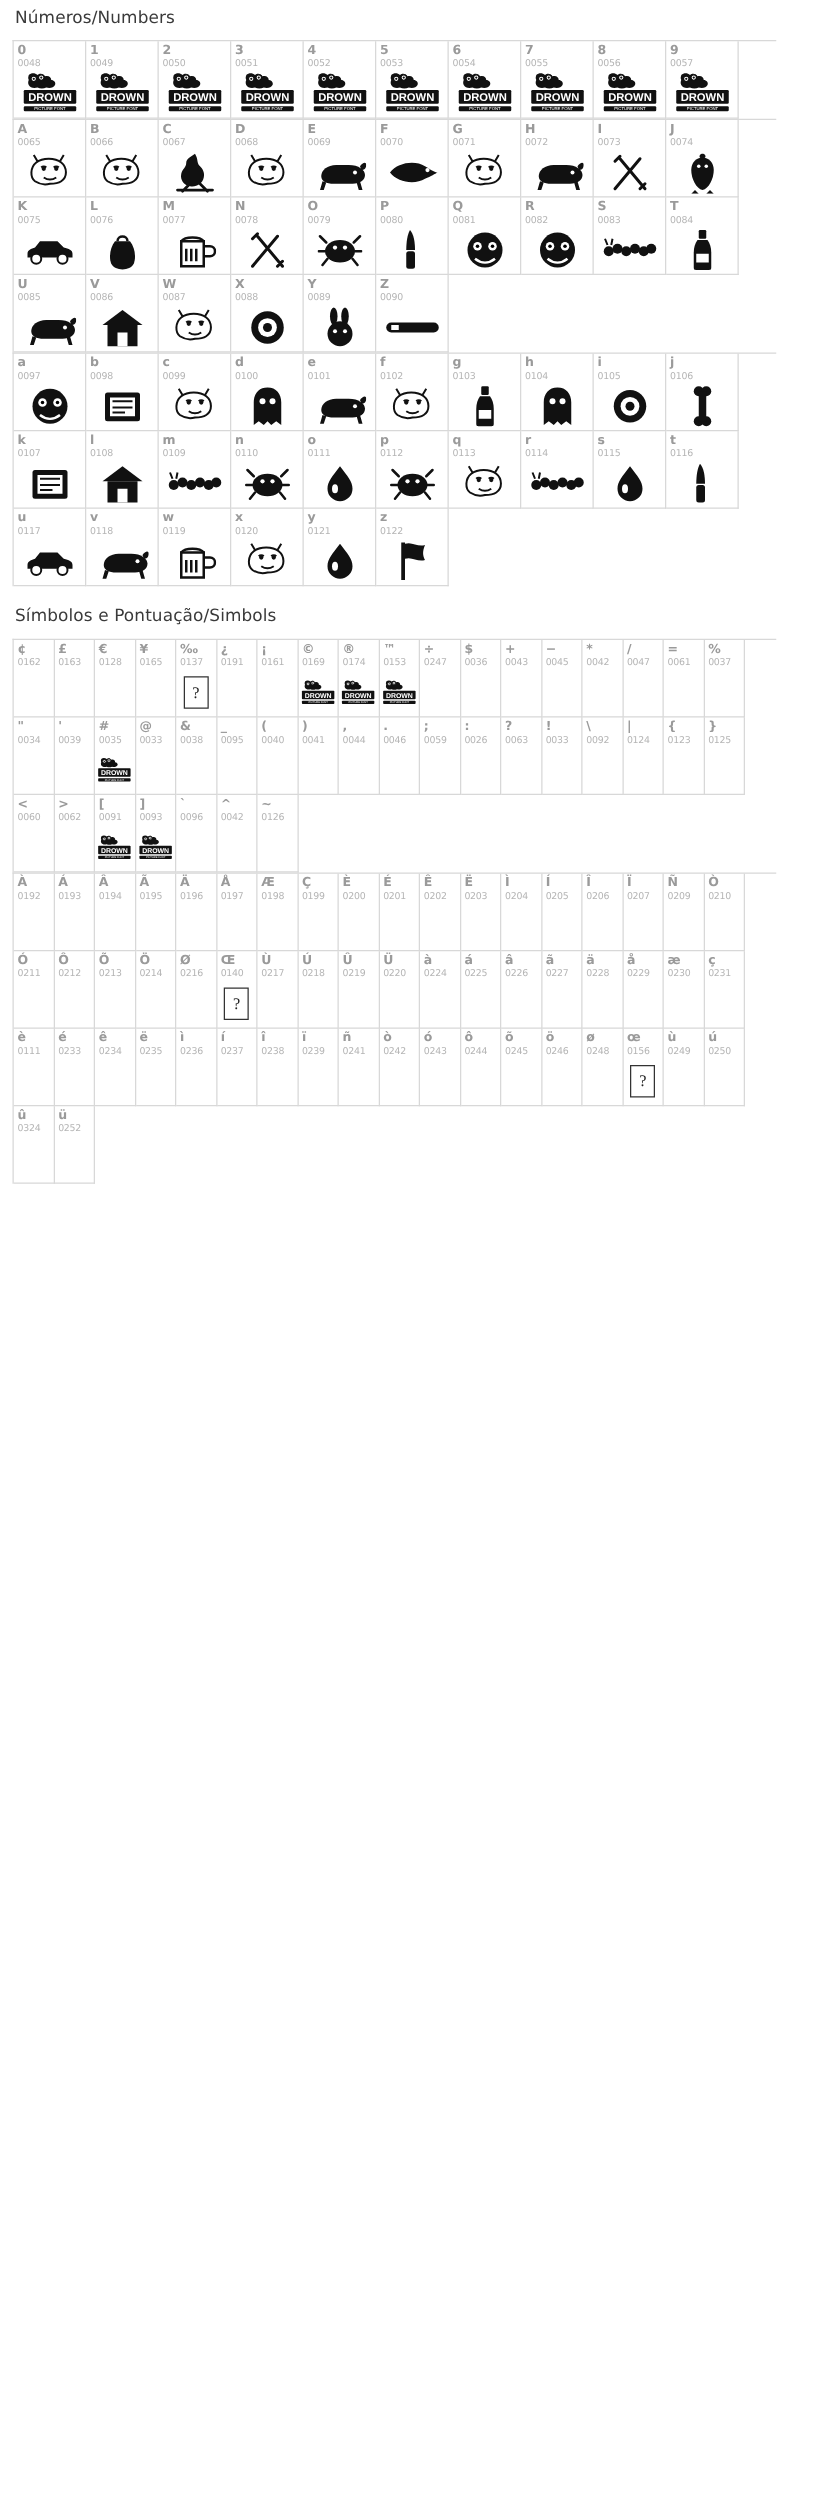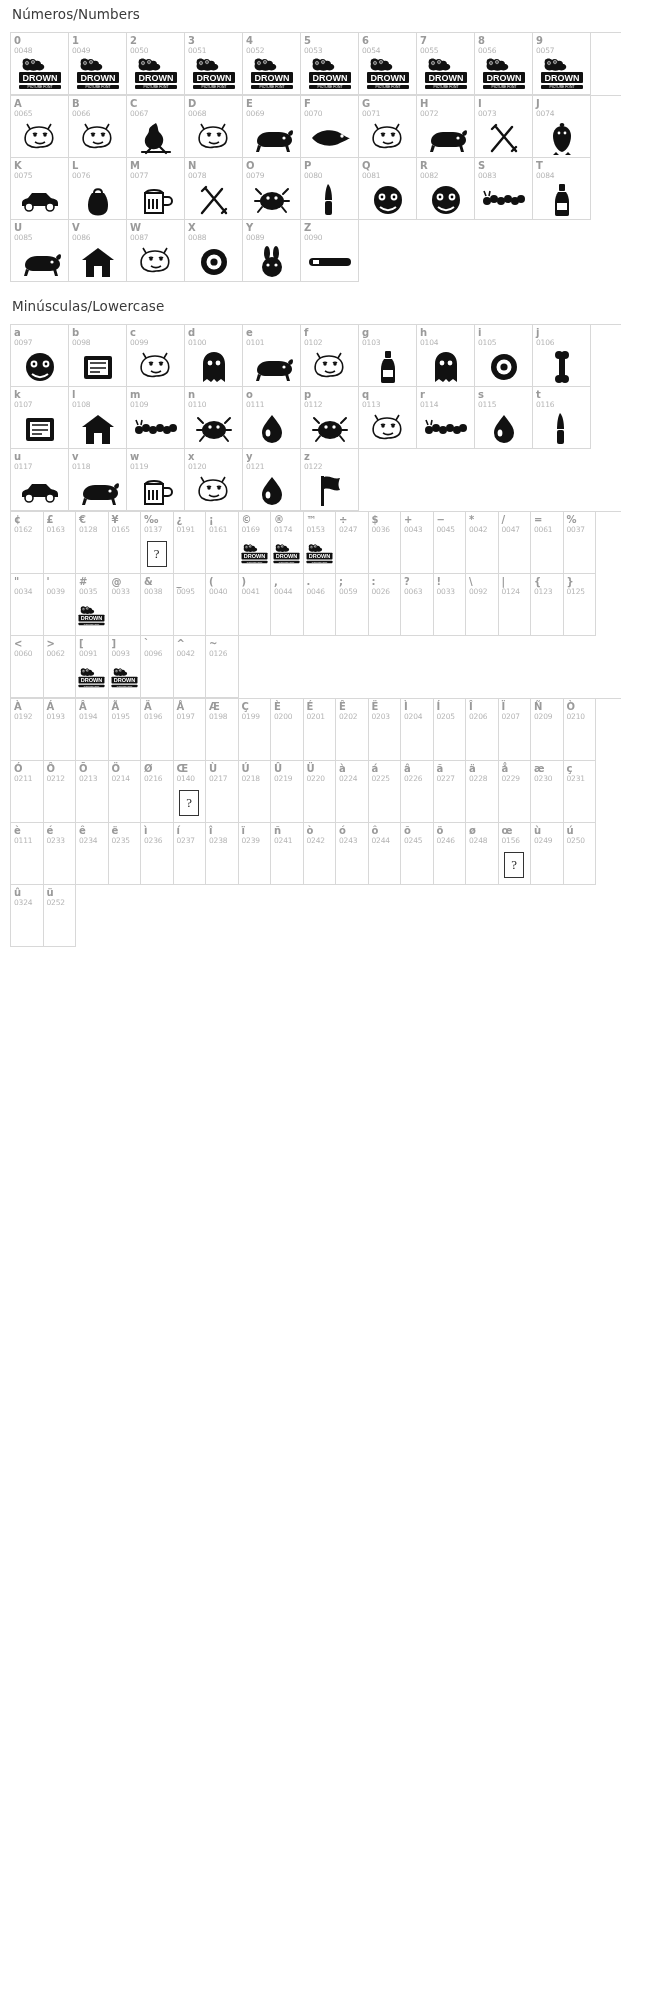--- a/index.html
+++ b/index.html
@@ -741,21 +741,20 @@
         <div class="glyphbox">
           <span class="glyph">
             <svg class="art" width="46" height="16" viewBox="0 0 46 16">
     <rect x="2" y="4" width="42" height="8" rx="4" fill="#111"></rect>
     <rect x="6" y="6" width="6" height="4" fill="#fff"></rect>
   </svg>
           </span>
         </div>
       </div>
     </div>
-    <div class="section-title">Minúsculas/Lowercase</div>
     <div class="grid grid-a">
       <div class="cell">
         <span class="ch">a</span>
         <span class="code">0097</span>
         <div class="glyphbox">
           <span class="glyph">
             <svg class="art" width="38" height="34" viewBox="0 0 38 34">
     <circle cx="19" cy="17" r="14" fill="#111"></circle>
     <circle cx="13" cy="14" r="3.4" fill="#fff"></circle>
               <circle cx="25" cy="14" r="3.4" fill="#fff"></circle>
@@ -1147,20 +1146,21 @@
             <svg class="art" width="28" height="34" viewBox="0 0 28 34">
     <g fill="#111">
       <rect x="5" y="2" width="3" height="30"></rect>
       <path d="M8 3c6-2 10 3 16 1-2 5-2 8 0 12-6 2-10-3-16-1z"></path>
     </g>
   </svg>
           </span>
         </div>
       </div>
     </div>
+    <div class="section-title">Símbolos e Pontuação/Simbols</div>
     <div class="grid grid-b">
       <div class="cell">
         <span class="ch">¢</span>
         <span class="code">0162</span>
         <div class="glyphbox"></div>
       </div>
       <div class="cell">
         <span class="ch">£</span>
         <span class="code">0163</span>
         <div class="glyphbox"></div>

